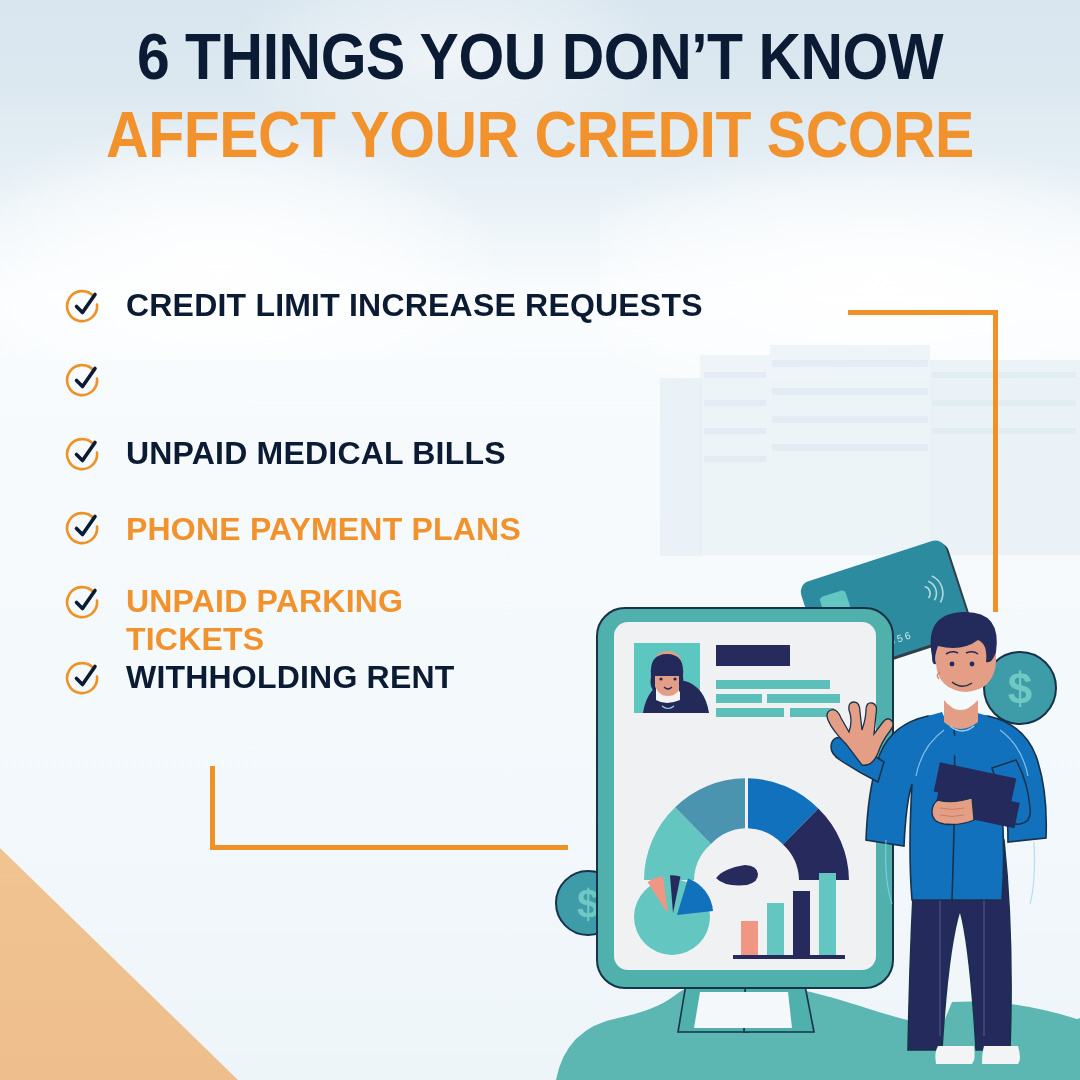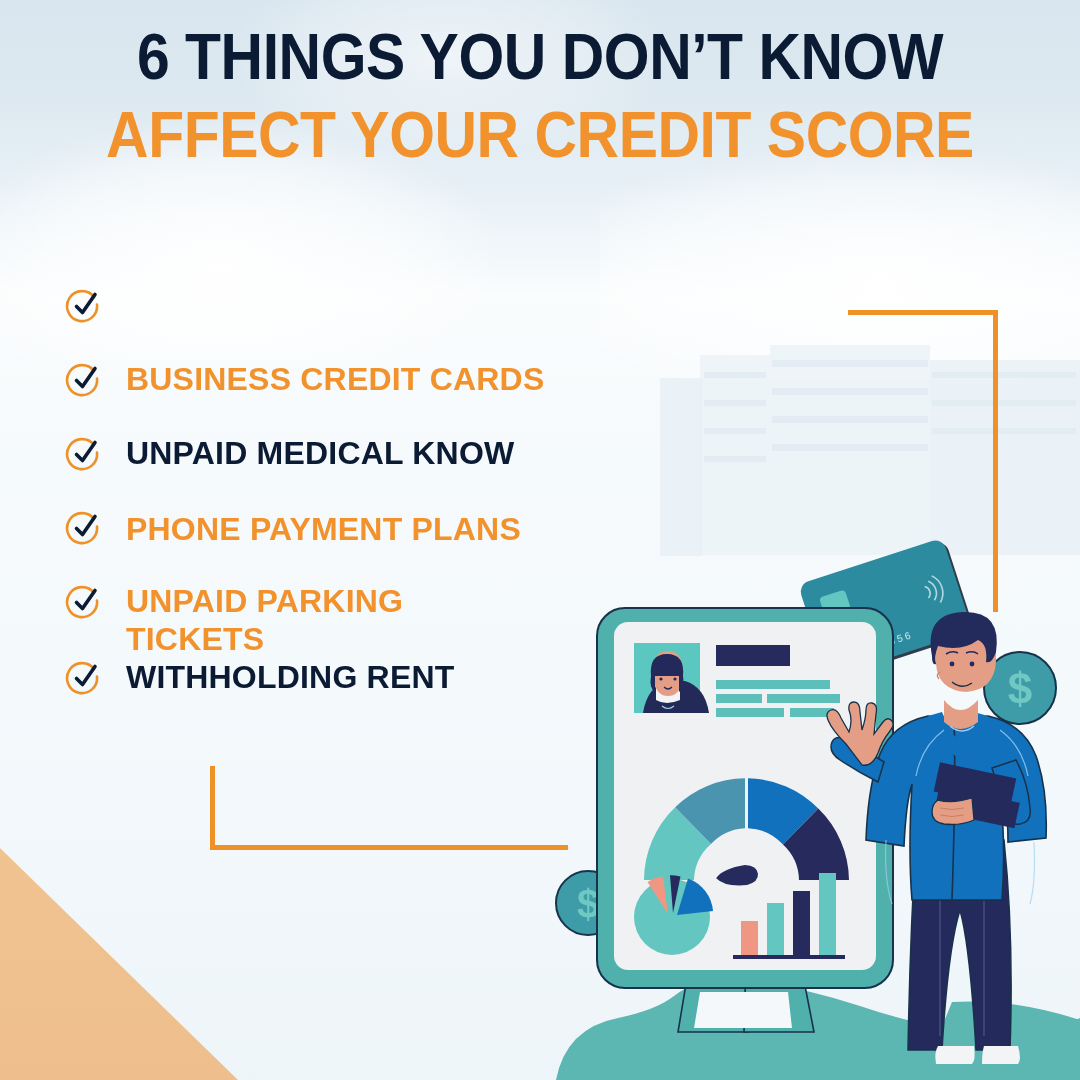--- a/index.html
+++ b/index.html
@@ -274,40 +274,40 @@
 
   <div class="list">
 
     <div class="row" style="margin-bottom:34px;">
       <span class="chk">
         <svg viewBox="0 0 40 40">
           <path d="M30 11 A15 15 0 1 0 33 18.5" fill="none" stroke="#ee9228" stroke-width="2.6" stroke-linecap="round"></path>
           <path d="M12.5 20.5 L18.5 26.5 L31 8.5" fill="none" stroke="#0b1b33" stroke-width="3.6" stroke-linecap="round" stroke-linejoin="round"></path>
         </svg>
       </span>
+      <span class="row-label navy">CREDIT LIMIT INCREASE REQUESTS</span>
     </div>
 
     <div class="row" style="margin-bottom:34px;">
       <span class="chk">
         <svg viewBox="0 0 40 40">
           <path d="M30 11 A15 15 0 1 0 33 18.5" fill="none" stroke="#ee9228" stroke-width="2.6" stroke-linecap="round"></path>
           <path d="M12.5 20.5 L18.5 26.5 L31 8.5" fill="none" stroke="#0b1b33" stroke-width="3.6" stroke-linecap="round" stroke-linejoin="round"></path>
         </svg>
       </span>
-      <span class="row-label orange">BUSINESS CREDIT CARDS</span>
     </div>
 
     <div class="row" style="margin-bottom:34px;">
       <span class="chk">
         <svg viewBox="0 0 40 40">
           <path d="M30 11 A15 15 0 1 0 33 18.5" fill="none" stroke="#ee9228" stroke-width="2.6" stroke-linecap="round"></path>
           <path d="M12.5 20.5 L18.5 26.5 L31 8.5" fill="none" stroke="#0b1b33" stroke-width="3.6" stroke-linecap="round" stroke-linejoin="round"></path>
         </svg>
       </span>
-      <span class="row-label navy">UNPAID MEDICAL KNOW</span>
+      <span class="row-label navy">UNPAID MEDICAL BILLS</span>
     </div>
 
     <div class="row" style="margin-bottom:34px;align-items:flex-end;">
       <span class="chk">
         <svg viewBox="0 0 40 40">
           <path d="M30 11 A15 15 0 1 0 33 18.5" fill="none" stroke="#ee9228" stroke-width="2.6" stroke-linecap="round"></path>
           <path d="M12.5 20.5 L18.5 26.5 L31 8.5" fill="none" stroke="#0b1b33" stroke-width="3.6" stroke-linecap="round" stroke-linejoin="round"></path>
         </svg>
       </span>
       <span class="row-label orange">PHONE PAYMENT PLANS</span>

